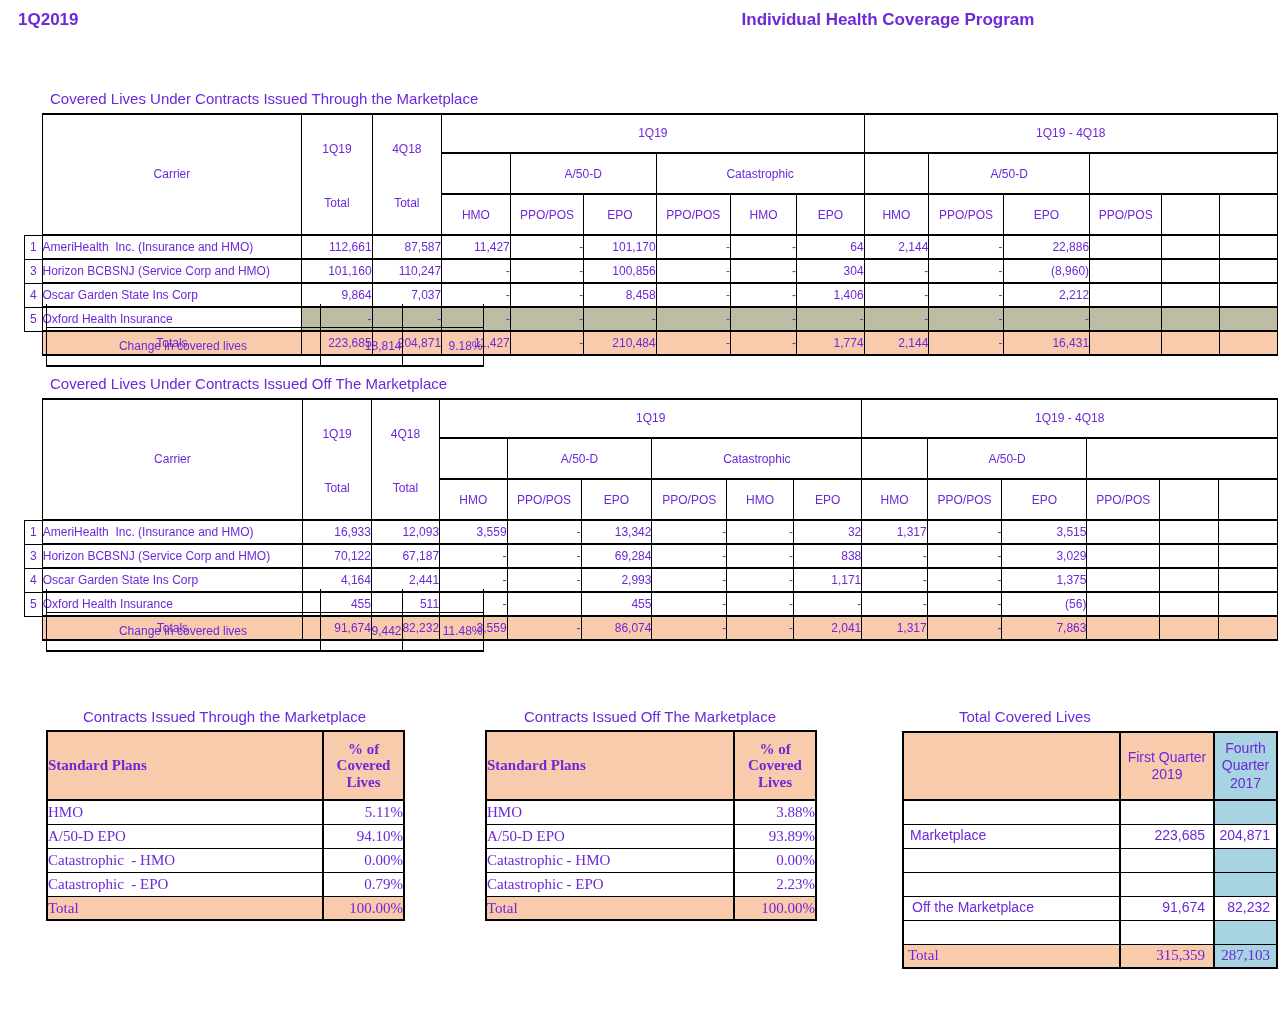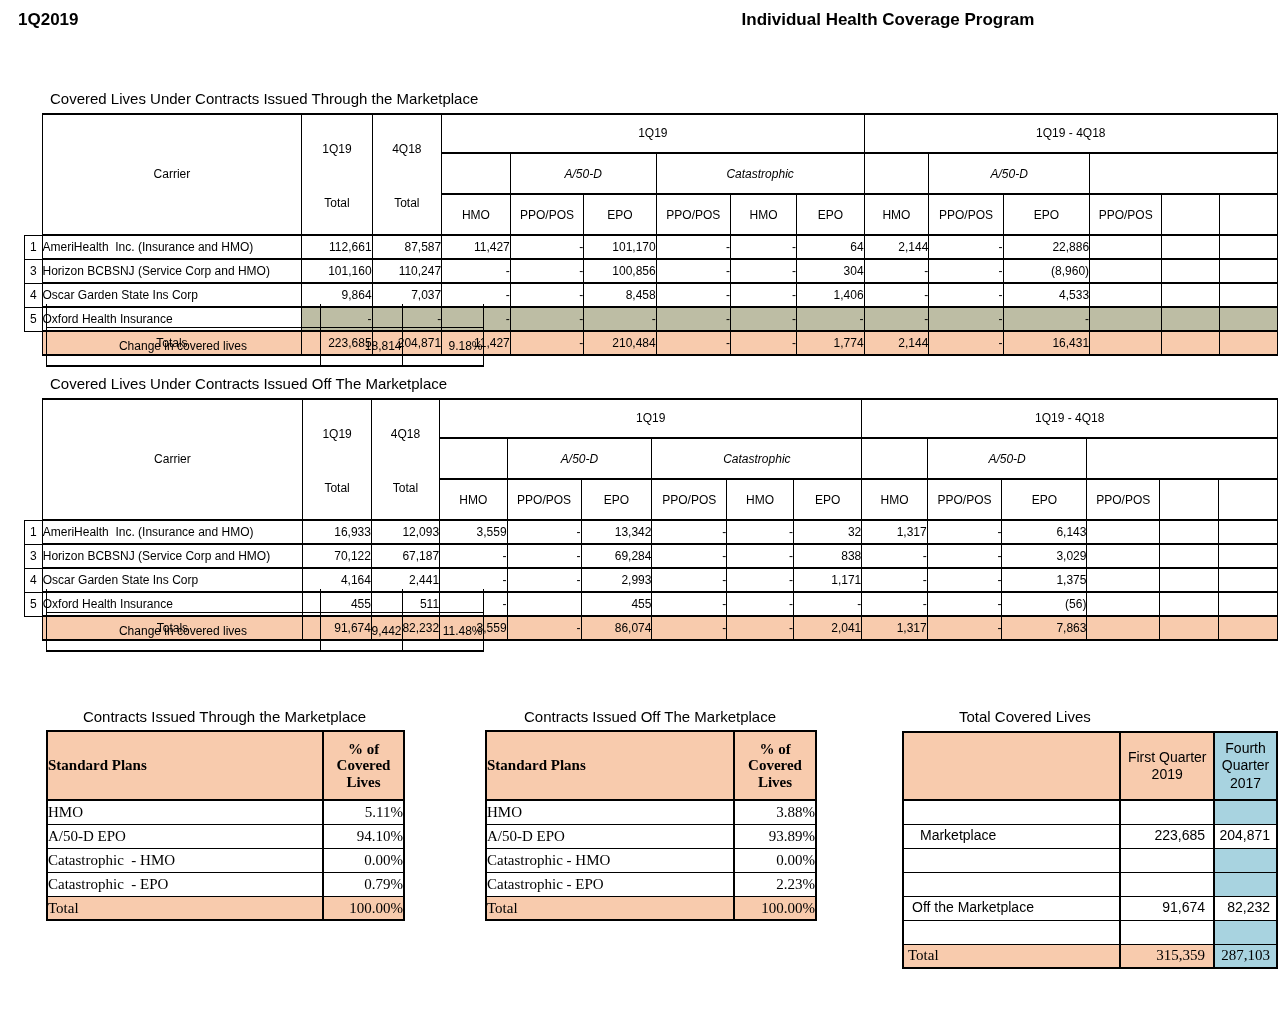--- a/index.html
+++ b/index.html
@@ -1,30 +1,30 @@
 <!DOCTYPE html>
 <html><head>
 <meta charset="utf-8">
 <style>
   html,body{margin:0;padding:0;}
   .page{position:relative;width:1278px;height:1009px;background:#fff;overflow:hidden;
-        font-family:"Liberation Sans",sans-serif;color:#000000;}
+        font-family:"Liberation Sans",sans-serif;color:#6d28d9;}
 
   .hdr-label{position:absolute;left:18px;top:10px;font-size:17px;font-weight:bold;}
   .hdr-title{position:absolute;left:888px;top:10px;transform:translateX(-50%);font-size:17px;font-weight:bold;white-space:nowrap;}
 
   .tbl-title{position:absolute;font-size:15px;white-space:nowrap;}
 
   
   table.main{position:absolute;border-collapse:collapse;table-layout:fixed;}
   table.main td{border:1px solid #000;border-top-width:2px;border-bottom-width:2px;
                 font-size:12px;line-height:1.05;padding:0;overflow:hidden;white-space:pre;vertical-align:middle;}
   table.main td.nb{border:none;background:#fff;}
   table.main td.num{border:1px solid #000;text-align:center;}
-  tr.hr1{height:23px;} tr.hr2{height:24px;font-style:italic;} tr.hr3{height:24px;} tr.dr{height:24px;}
+  tr.hr1{height:23px;} tr.hr2{height:24px;} tr.hr3{height:24px;} tr.dr{height:24px;}
   td.c{text-align:center;}
   td.l{text-align:left;padding-left:4px;}
   td.r{text-align:right;padding-right:6px;}
   td.dh{text-align:right;padding-right:13px;}
   td.gl2{border-left-width:2px;}
   td.stackcell{vertical-align:top;}
   .stack{display:flex;flex-direction:column;justify-content:space-between;height:66px;padding-top:3px;}
   tr.totrow td{background:#F8CBAD;}
   tr.totrow td.nb{background:#fff;}
   td.gray{background:#BDBDA4;}
@@ -168,21 +168,21 @@
       <td class="r gl2">9,864</td>
       <td class="r">7,037</td>
       <td class="dh gl2">-</td>
       <td class="dh">-</td>
       <td class="r">8,458</td>
       <td class="dh">-</td>
       <td class="dh">-</td>
       <td class="r">1,406</td>
       <td class="dh gl2">-</td>
       <td class="dh">-</td>
-      <td class="r">4,533</td>
+      <td class="r">2,212</td>
       <td></td>
           <td></td>
           <td></td>
     </tr>
     <tr class="dr">
       <td class="num">5</td>
       <td class="l">Oxford Health Insurance</td>
       <td class="dh gl2 gray">-</td>
       <td class="dh gray">-</td>
       <td class="dh gl2 gray">-</td>
@@ -304,21 +304,21 @@
       <td class="r gl2">16,933</td>
       <td class="r">12,093</td>
       <td class="r gl2">3,559</td>
       <td class="dh">-</td>
       <td class="r">13,342</td>
       <td class="dh">-</td>
       <td class="dh">-</td>
       <td class="r">32</td>
       <td class="r gl2">1,317</td>
       <td class="dh">-</td>
-      <td class="r">6,143</td>
+      <td class="r">3,515</td>
       <td></td>
           <td></td>
           <td></td>
     </tr>
     <tr class="dr">
       <td class="num">3</td>
       <td class="l">Horizon BCBSNJ (Service Corp and HMO)</td>
       <td class="r gl2">70,122</td>
       <td class="r">67,187</td>
       <td class="dh gl2">-</td>
@@ -498,21 +498,21 @@
       <td class="or"></td>
       <td class="or sep">First Quarter 2019</td>
       <td class="bl sep">Fourth Quarter 2017</td>
     </tr>
     <tr>
       <td></td>
       <td class="sep"></td>
       <td class="bl sep"></td>
     </tr>
     <tr>
-      <td class="l" style="padding-left:16px;">Marketplace</td>
+      <td class="l" style="padding-left:6px;">Marketplace</td>
       <td class="r sep" style="text-align:right;padding-right:8px;">223,685</td>
       <td class="sep" style="text-align:right;padding-right:6px;">204,871</td>
     </tr>
     <tr>
       <td></td>
       <td class="sep"></td>
       <td class="bl sep"></td>
     </tr>
     <tr>
       <td></td>

